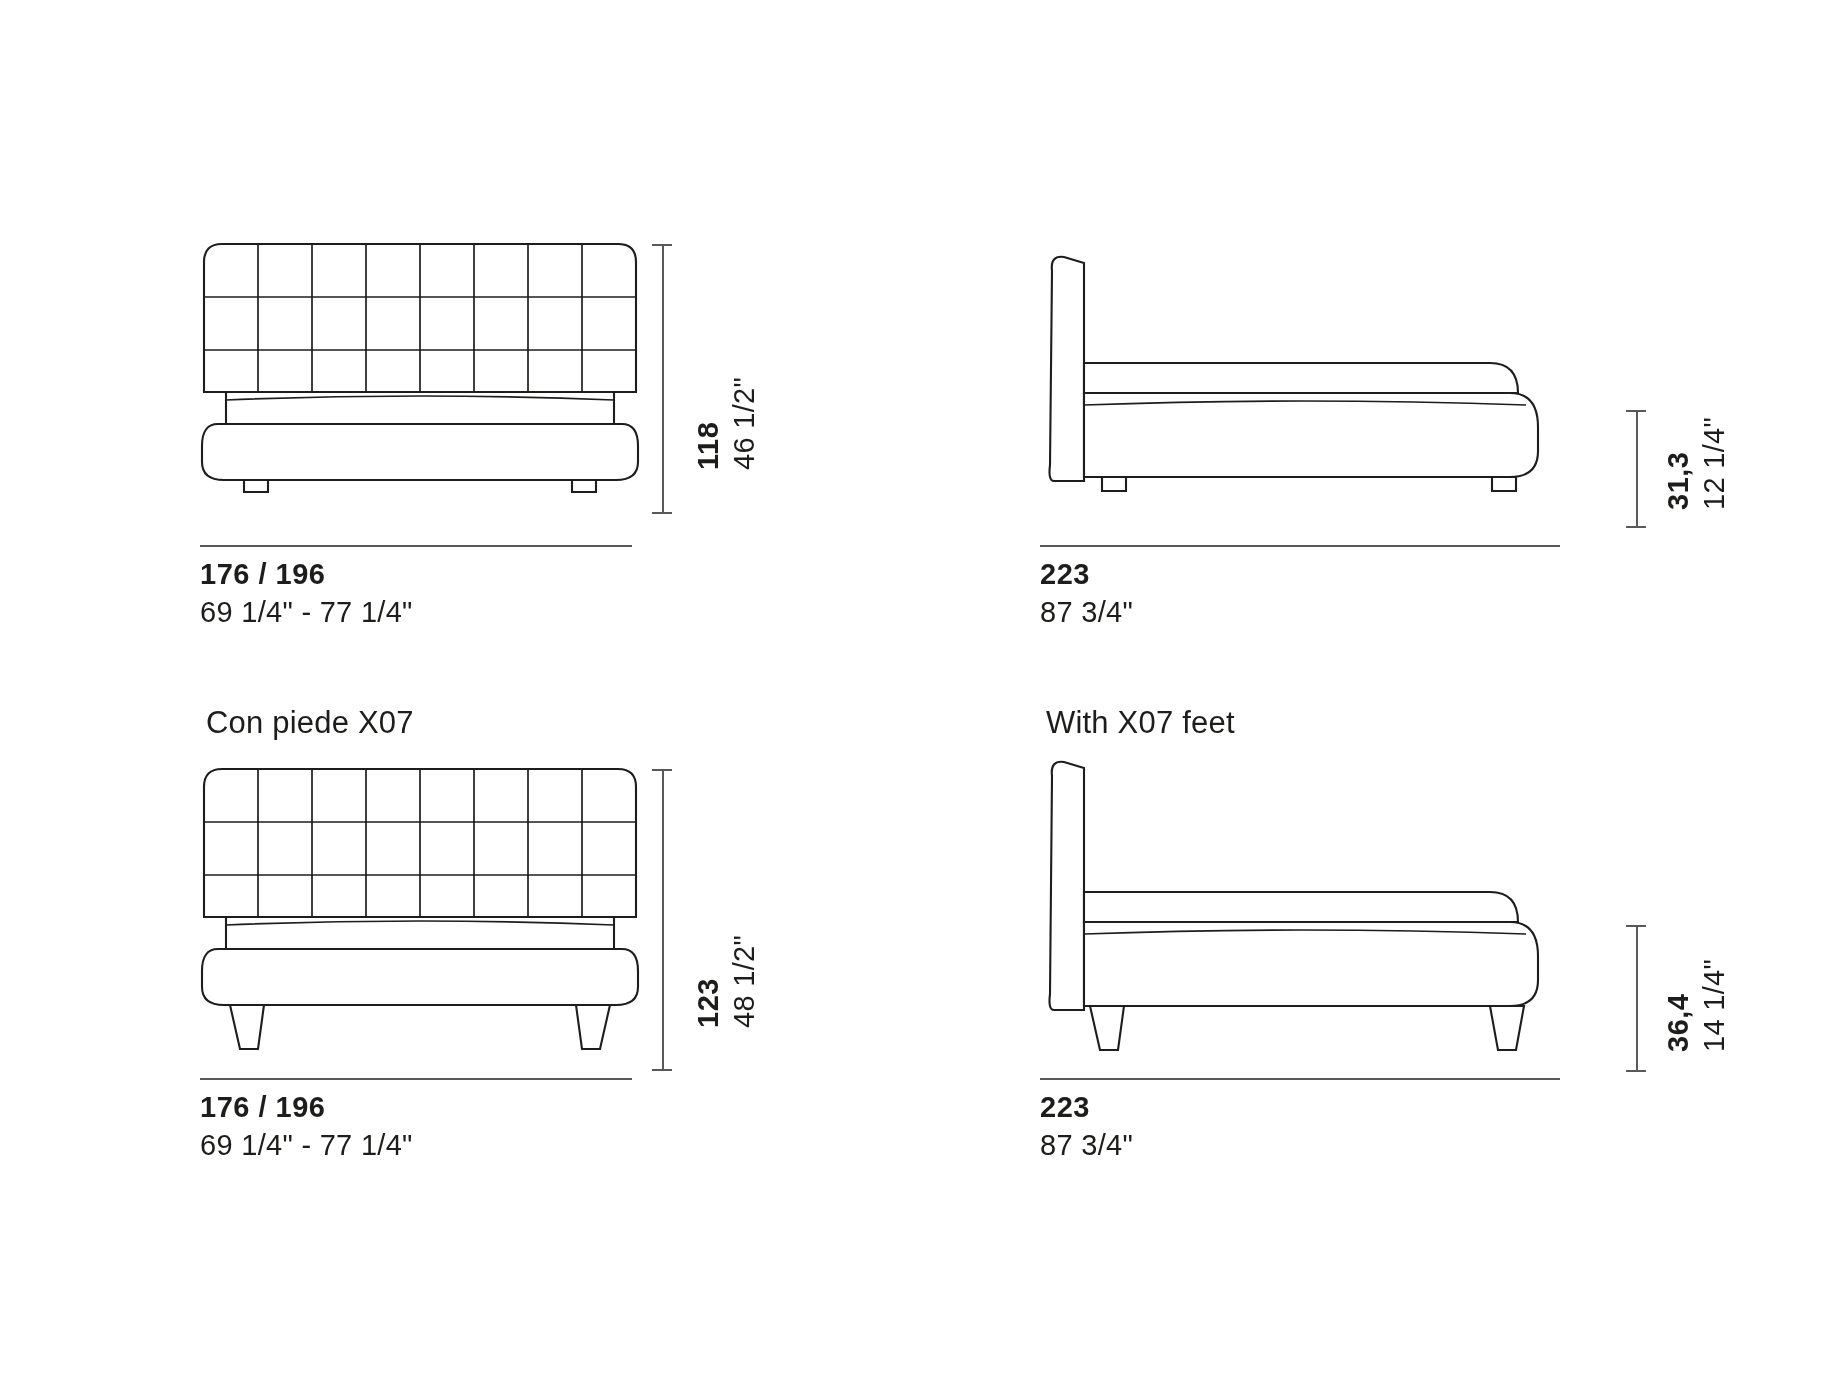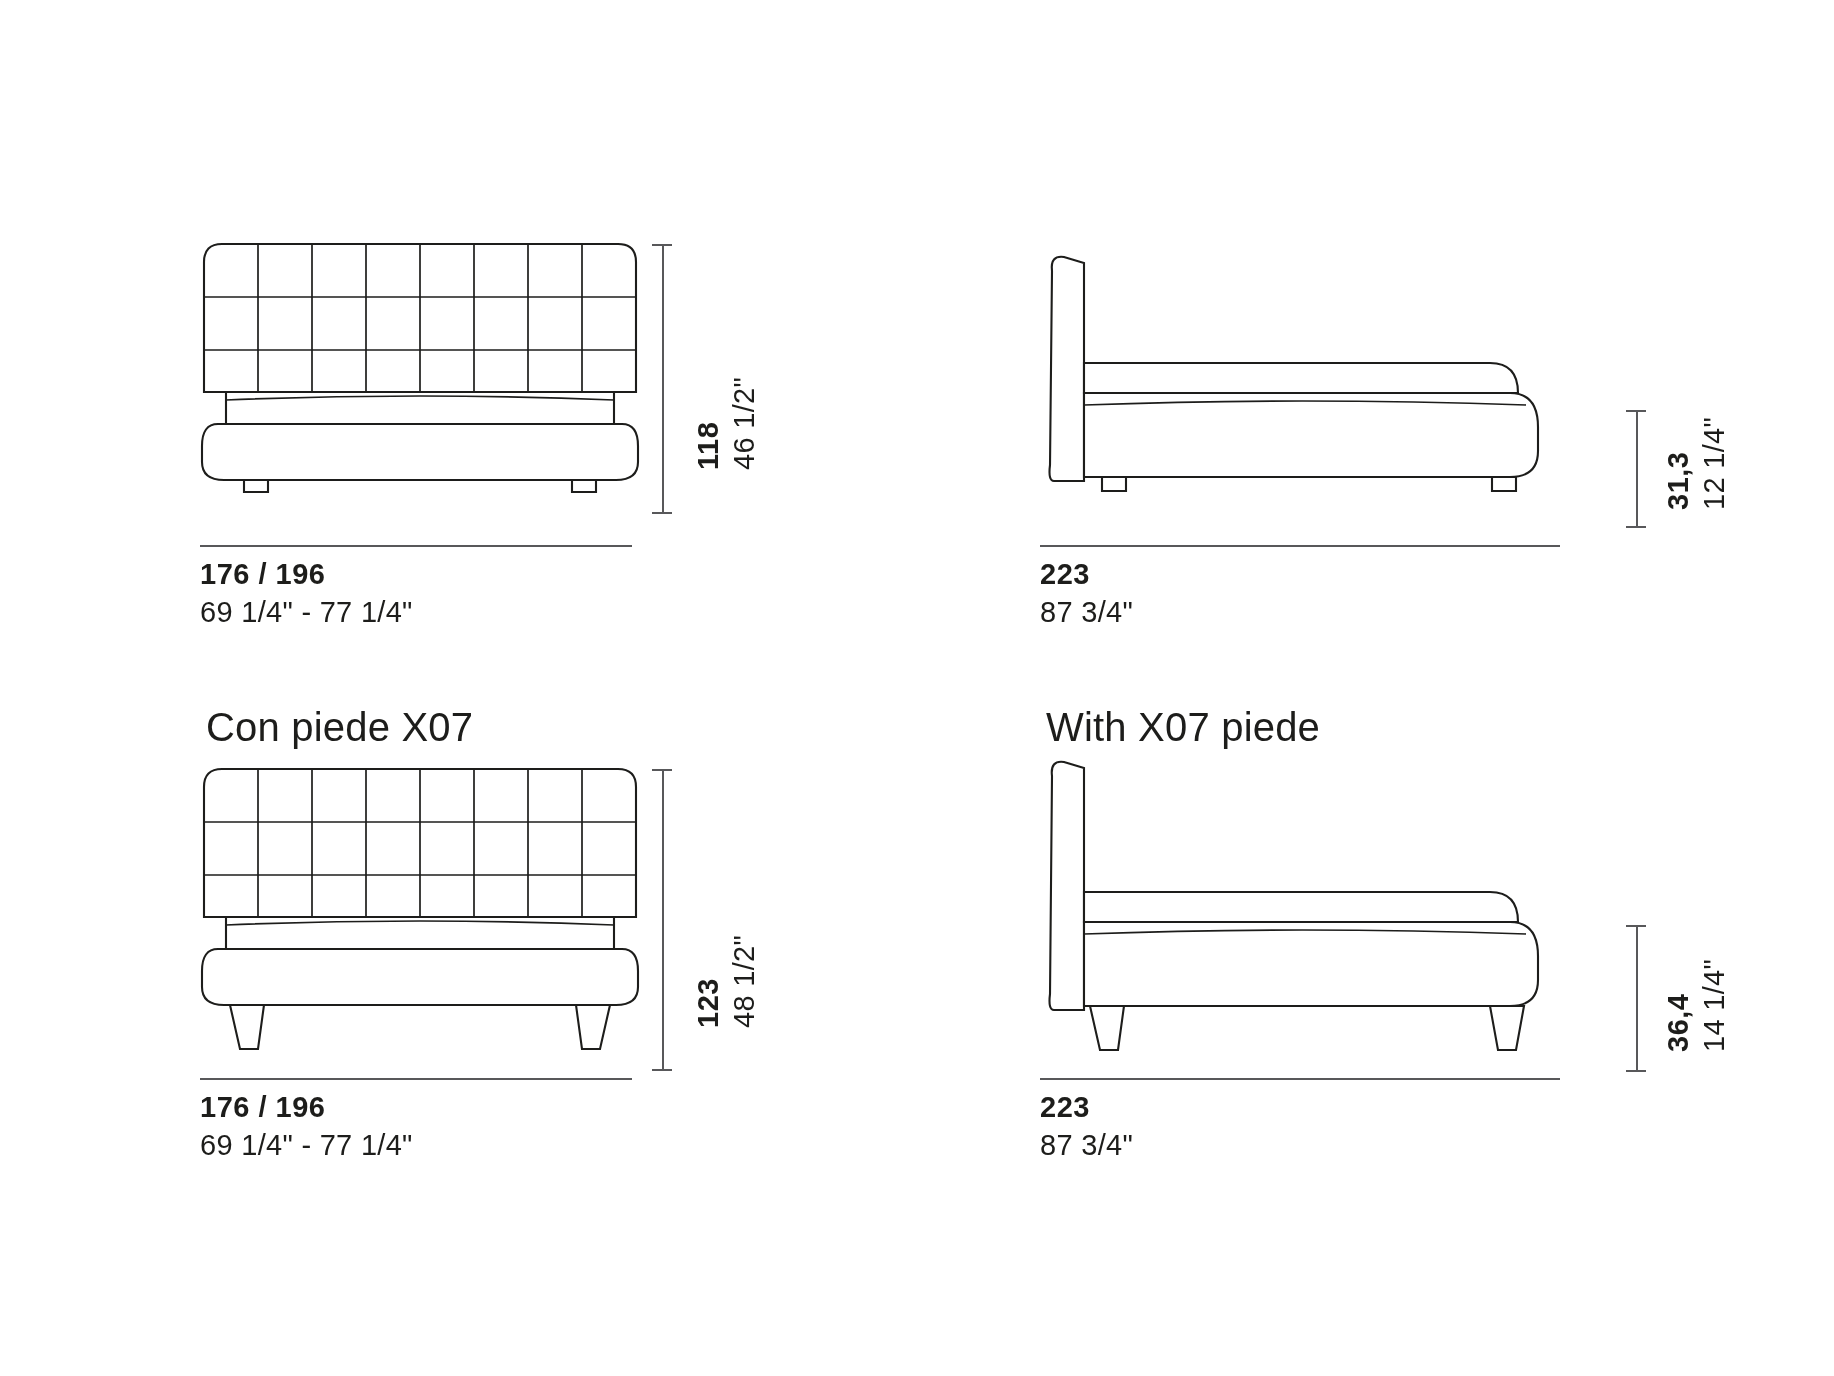--- a/index.html
+++ b/index.html
@@ -27,21 +27,21 @@
     letter-spacing: 0.5px;
     white-space: nowrap;
   }
   .dim-sub {
     font-weight: normal;
     font-size: 29px;
     letter-spacing: 0.3px;
     white-space: nowrap;
   }
   .caption {
-    font-size: 40px;
+    font-size: 31px;
     font-weight: normal;
     white-space: nowrap;
     letter-spacing: 0.2px;
   }
 
   
   .quad {
     position: absolute;
   }
 
@@ -155,21 +155,21 @@
     <span class="row dim-sub">12 1/4"</span>
   </div>
 
   <div class="hline" style="left:1040px; top:545px; width:520px;"></div>
   <div class="hlabels" style="left:1040px; top:556px; width:520px;">
     <div class="dim-main">223</div>
     <div class="dim-sub">87 3/4"</div>
   </div>
 
   <div class="caption" style="position:absolute; left:206px; top:705px;">Con piede X07</div>
-  <div class="caption" style="position:absolute; left:1046px; top:705px;">With X07 piede</div>
+  <div class="caption" style="position:absolute; left:1046px; top:705px;">With X07 feet</div>
 
   <div class="quad" style="left:200px; top:765px; width:460px; height:305px;">
     <svg width="460" height="305" viewBox="0 0 460 305" aria-hidden="true">
       <path class="ln fillw" d="M4 22 Q4 4 22 4 L418 4 Q436 4 436 22 L436 152 L4 152 Z"></path>
       <path class="ln-thin" d="M58 5 L58 152"></path>
       <path class="ln-thin" d="M112 5 L112 152"></path>
       <path class="ln-thin" d="M166 5 L166 152"></path>
       <path class="ln-thin" d="M220 5 L220 152"></path>
       <path class="ln-thin" d="M274 5 L274 152"></path>
       <path class="ln-thin" d="M328 5 L328 152"></path>

